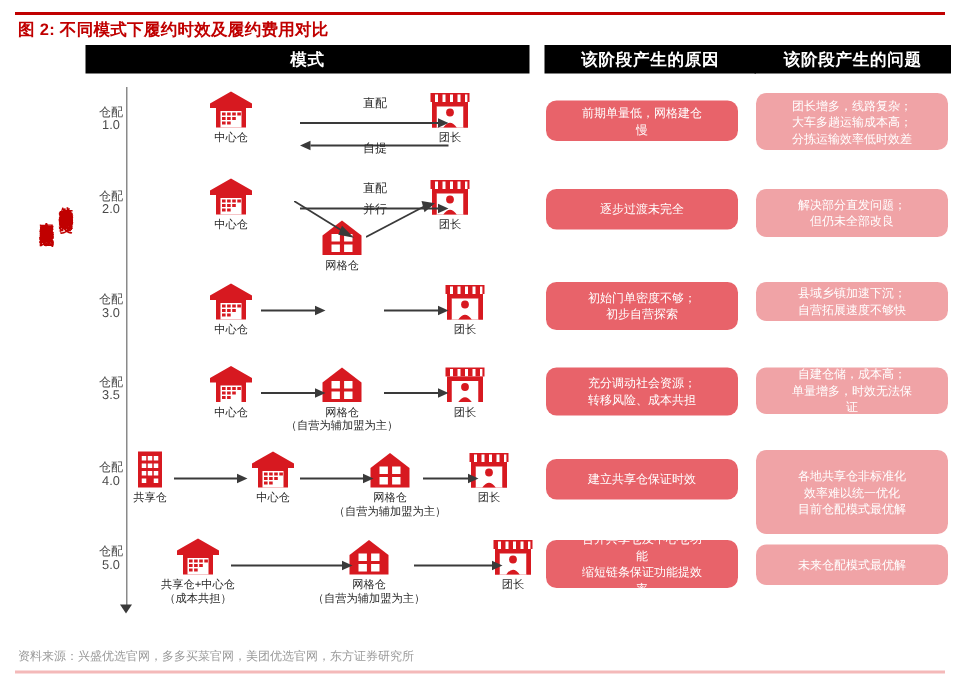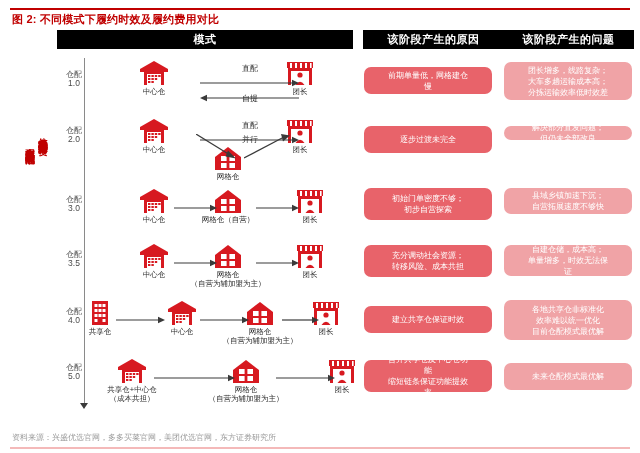--- a/index.html
+++ b/index.html
@@ -325,34 +325,20 @@
               <rect x="12.4" y="18" width="2.4" height="2"></rect>
             <rect x="15.8" y="18" width="2.4" height="2"></rect>
             <rect x="9" y="21" width="2.4" height="2"></rect>
               <rect x="12.4" y="21" width="2.4" height="2"></rect>
           </g>
         </svg>
       </span>
       <div class="cap">中心仓</div>
     </div>
 
-    <div class="node" style="left:140px; top:1px">
-      <span>
-        <svg width="28" height="25" viewBox="0 0 28 25">
-          <path d="M14 1 L27 11 L27 24 L1 24 L1 11 Z" fill="#d71920"></path>
-          <g fill="#ffffff">
-            <rect x="7" y="10" width="5.6" height="5"></rect>
-            <rect x="15.4" y="10" width="5.6" height="5"></rect>
-            <rect x="7" y="17" width="5.6" height="5"></rect>
-            <rect x="15.4" y="17" width="5.6" height="5"></rect>
-          </g>
-        </svg>
-      </span>
-      <div class="cap">网格仓（自营）</div>
-    </div>
 
     <div class="node" style="left:222px; top:0">
       <span>
         <svg width="30" height="26" viewBox="0 0 30 26">
           <path d="M2 2 L28 2 L28 8 L2 8 Z" fill="#d71920"></path>
           <g fill="#ffffff">
             <rect x="5" y="3" width="2" height="5"></rect>
               <rect x="10" y="3" width="2" height="5"></rect>
             <rect x="15" y="3" width="2" height="5"></rect>
               <rect x="20" y="3" width="2" height="5"></rect>
@@ -638,21 +624,21 @@
   </div>
 
   <div class="chip reason" style="top:67px;  height:27px">前期单量低，网格建仓慢</div>
   <div class="chip reason" style="top:126px; height:27px">逐步过渡未完全</div>
   <div class="chip reason" style="top:188px; height:32px">初始门单密度不够；<br>初步自营探索</div>
   <div class="chip reason" style="top:245px; height:32px">充分调动社会资源；<br>转移风险、成本共担</div>
   <div class="chip reason" style="top:306px; height:27px">建立共享仓保证时效</div>
   <div class="chip reason" style="top:360px; height:32px">合并共享仓及中心仓功能<br>缩短链条保证功能提效率</div>
 
   <div class="chip issue" style="top:62px;  height:38px">团长增多，线路复杂；<br>大车多趟运输成本高；<br>分拣运输效率低时效差</div>
-  <div class="chip issue" style="top:126px; height:14px">解决部分直发问题；<br>但仍未全部改良</div>
+  <div class="chip issue" style="top:126px; height:32px">解决部分直发问题；<br>但仍未全部改良</div>
   <div class="chip issue" style="top:188px; height:26px">县域乡镇加速下沉；<br>自营拓展速度不够快</div>
   <div class="chip issue" style="top:245px; height:31px">自建仓储，成本高；<br>单量增多，时效无法保证</div>
-  <div class="chip issue" style="top:300px; height:40px">各地共享仓非标准化<br>效率难以统一优化<br>目前仓配模式最优解</div>
+  <div class="chip issue" style="top:300px; height:56px">各地共享仓非标准化<br>效率难以统一优化<br>目前仓配模式最优解</div>
   <div class="chip issue" style="top:363px; height:27px">未来仓配模式最优解</div>
 
   <div class="footer">资料来源：兴盛优选官网，多多买菜官网，美团优选官网，东方证券研究所</div>
 
 </div>
 
 </body></html>

